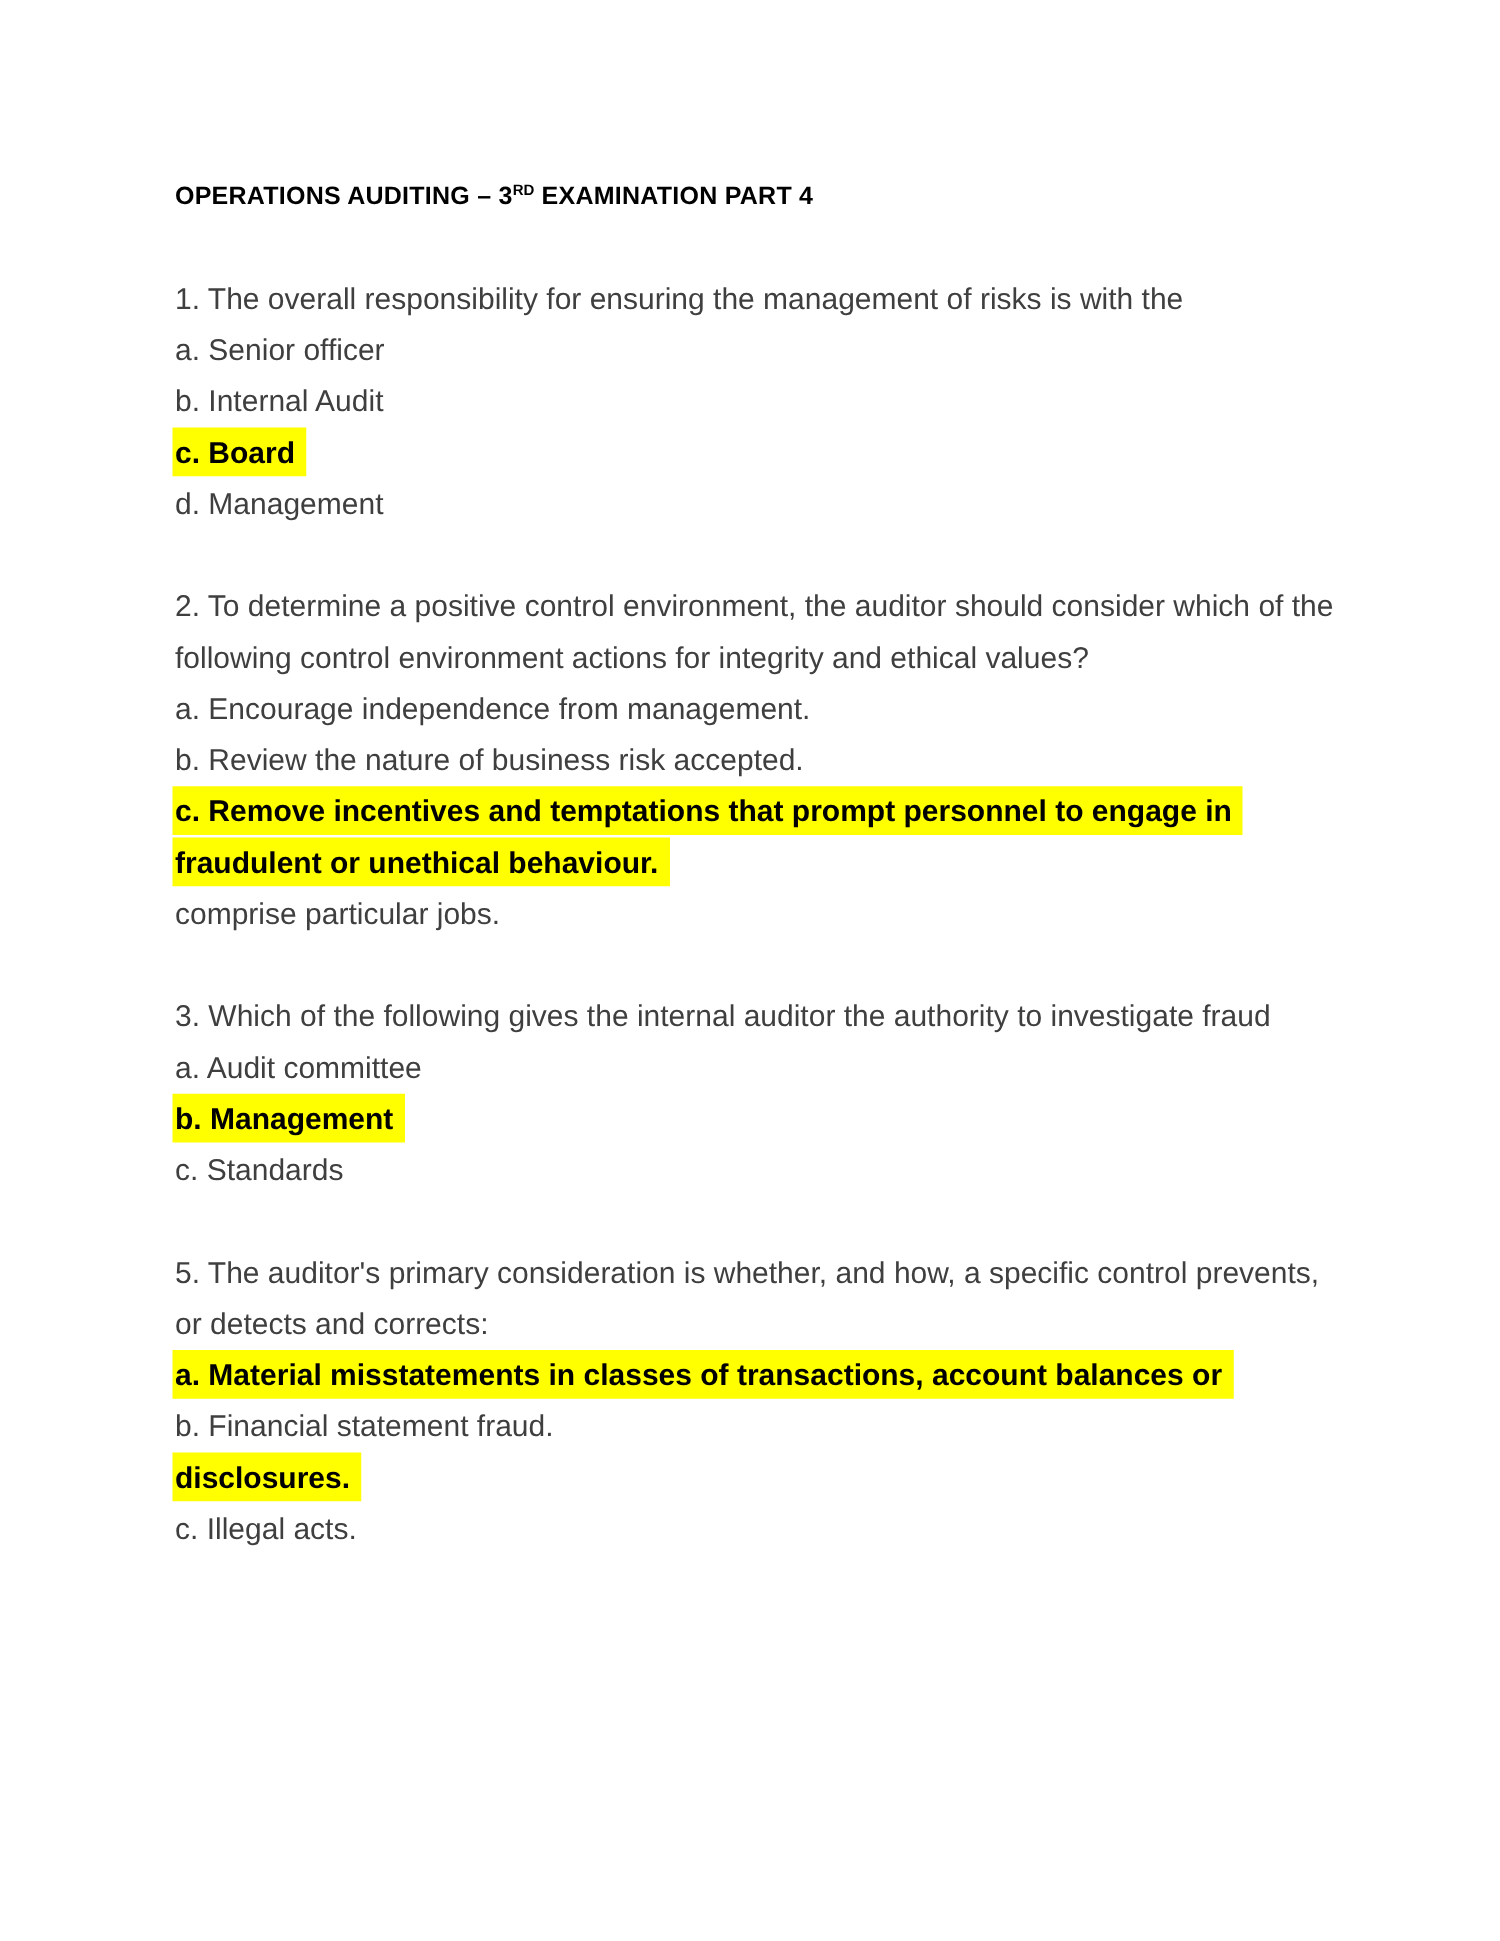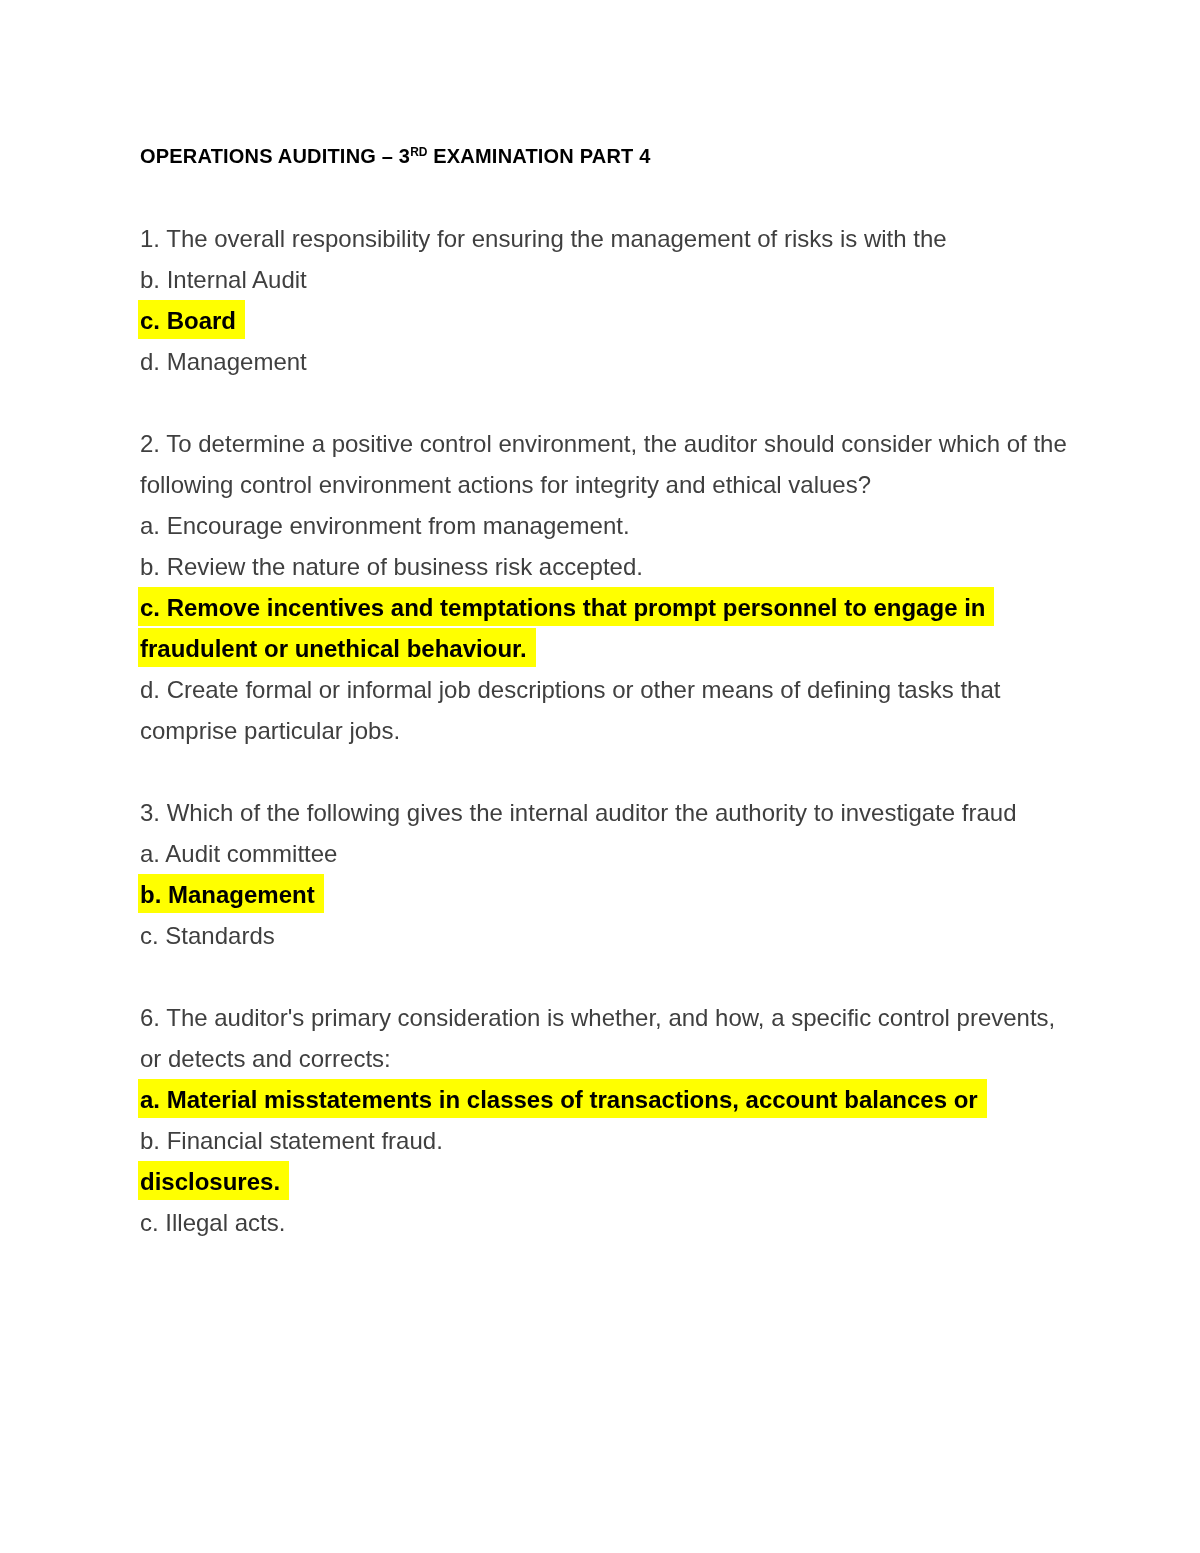--- a/index.html
+++ b/index.html
@@ -57,42 +57,42 @@
   }
 </style>
 </head>
 <body>
 
 <div class="page">
   <h1 class="title"><span>OPERATIONS AUDITING – 3</span><span class="sup">RD</span><span> EXAMINATION PART 4</span></h1>
   <div id="question-list">
       <div class="question-block">
         <div class="line question-line">1. The overall responsibility for ensuring the management of risks is with the</div>
+        <div class="line option-line"><span class="plain">a. Senior officer</span></div>
         <div class="line option-line"><span class="plain">b. Internal Audit</span></div>
         <div class="line option-line"><span class="hl">c. Board</span></div>
         <div class="line option-line"><span class="plain">d. Management</span></div>
       </div>
       <div class="question-block">
         <div class="line question-line">2. To determine a positive control environment, the auditor should consider which of the</div>
         <div class="line question-line">following control environment actions for integrity and ethical values?</div>
-        <div class="line option-line"><span class="plain">a. Encourage environment from management.</span></div>
+        <div class="line option-line"><span class="plain">a. Encourage independence from management.</span></div>
         <div class="line option-line"><span class="plain">b. Review the nature of business risk accepted.</span></div>
         <div class="line option-line"><span class="hl">c. Remove incentives and temptations that prompt personnel to engage in</span></div>
         <div class="line option-line"><span class="hl">fraudulent or unethical behaviour.</span></div>
-        <div class="line option-line"><span class="plain">d. Create formal or informal job descriptions or other means of defining tasks that</span></div>
         <div class="line option-line"><span class="plain">comprise particular jobs.</span></div>
       </div>
       <div class="question-block">
         <div class="line question-line">3. Which of the following gives the internal auditor the authority to investigate fraud</div>
         <div class="line option-line"><span class="plain">a. Audit committee</span></div>
         <div class="line option-line"><span class="hl">b. Management</span></div>
         <div class="line option-line"><span class="plain">c. Standards</span></div>
       </div>
       <div class="question-block">
-        <div class="line question-line">6. The auditor's primary consideration is whether, and how, a specific control prevents,</div>
+        <div class="line question-line">5. The auditor's primary consideration is whether, and how, a specific control prevents,</div>
         <div class="line question-line">or detects and corrects:</div>
         <div class="line option-line"><span class="hl">a. Material misstatements in classes of transactions, account balances or</span></div>
         <div class="line option-line"><span class="plain">b. Financial statement fraud.</span></div>
         <div class="line option-line"><span class="hl">disclosures.</span></div>
         <div class="line option-line"><span class="plain">c. Illegal acts.</span></div>
       </div>
     </div>
 </div>
 
 </body></html>

